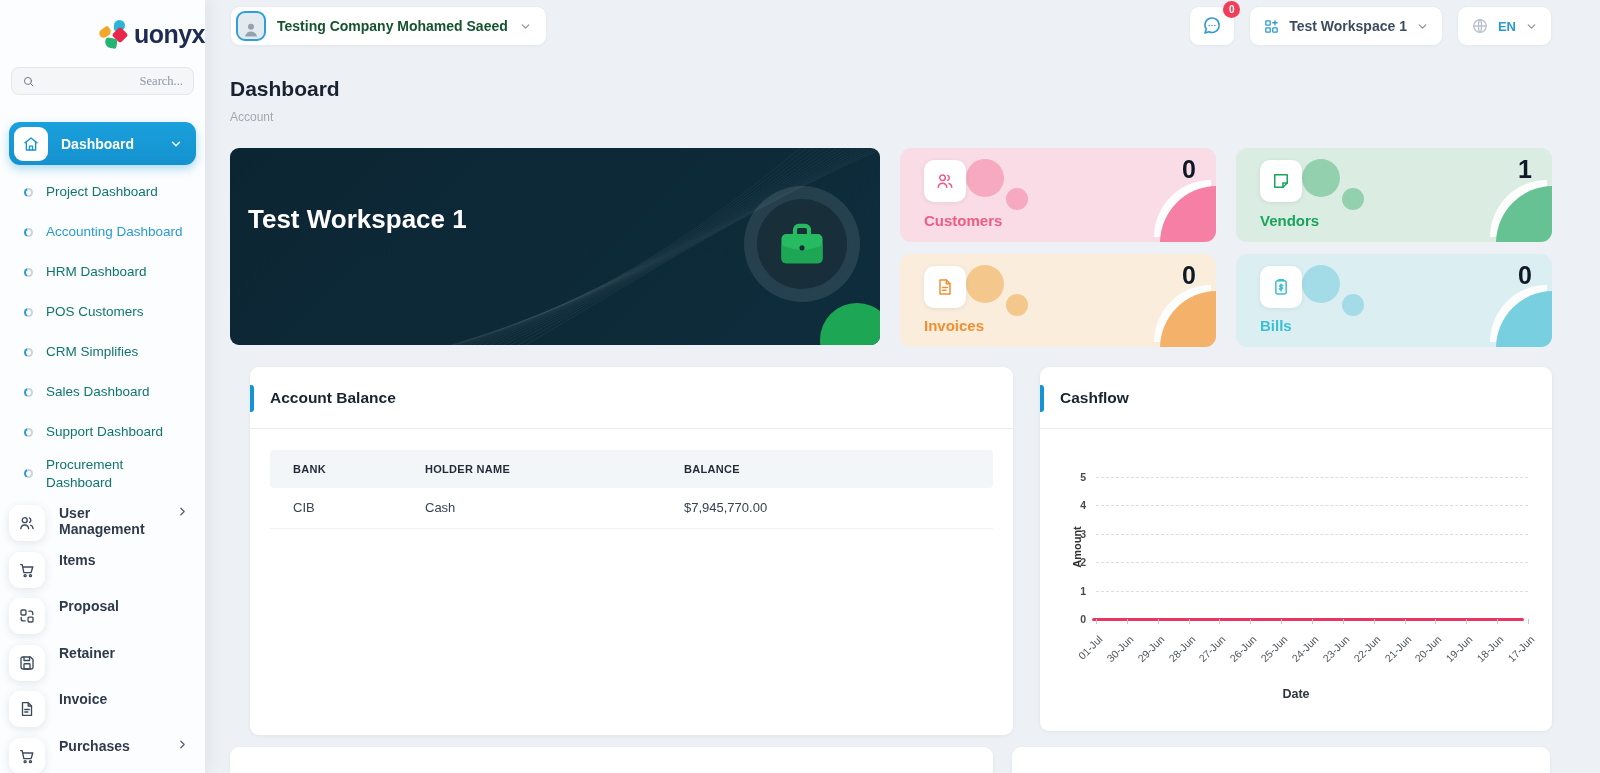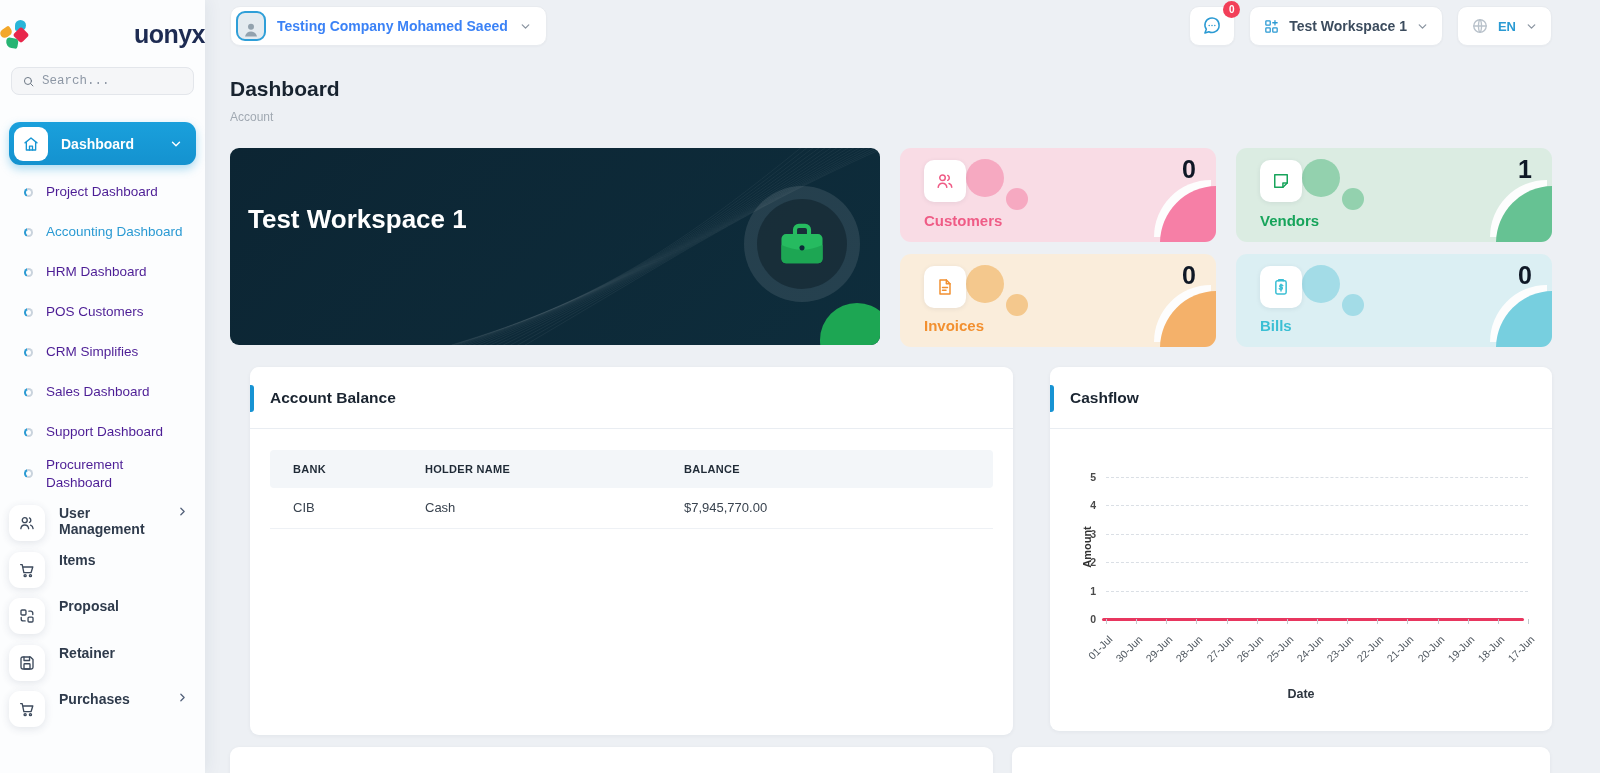--- a/index.html
+++ b/index.html
@@ -3,72 +3,72 @@
 <meta charset="utf-8">
 <style>
   * { margin:0; padding:0; box-sizing:border-box; }
   html,body { width:1600px; height:773px; overflow:hidden; }
   body { font-family:"Liberation Sans","DejaVu Sans",sans-serif; background:#edf0f4; position:relative; color:#1e2a36; }
   svg { display:block; }
 
   
   .sidebar { position:absolute; left:0; top:0; width:205px; height:773px; background:#fcfdfe;
              box-shadow:2px 0 16px rgba(30,50,80,.07); z-index:5; }
-  .logo { display:flex; align-items:center; justify-content:space-between; gap:7px; margin-top:17px; height:34px; }
+  .logo { display:flex; align-items:center; justify-content:flex-end; gap:7px; margin-top:17px; height:34px; }
   .logo-mark { position:relative; width:28px; height:28px; }
   .logo-mark i { position:absolute; display:block; }
   .lm-yellow { width:12px; height:9px; left:0; top:8px; background:#f3a72a; border-radius:5px 2px 5px 5px; transform:rotate(-35deg); }
   .lm-teal   { width:11px; height:11px; right:2px; top:0; background:#28b5d8; border-radius:50% 50% 50% 18%; }
   .lm-red    { width:12px; height:12px; right:1px; top:9px; background:#e8274b; border-radius:25%; transform:rotate(45deg); }
   .lm-green  { width:12px; height:10px; left:6px; bottom:0; background:#27b473; border-radius:5px 5px 3px 8px; transform:rotate(10deg); }
   .logo-text { font-size:25px; font-weight:800; color:#1d2b52; letter-spacing:-0.5px; }
 
   .search-box { margin:16px 11px 0; height:28px; background:#f5f6f8; border:1px solid #e3e6eb; border-radius:8px;
                 display:flex; align-items:center; gap:7px; padding:0 10px; }
   .search-box svg { width:13px; height:13px; color:#6b7684; }
   .search-box input { border:0; outline:0; background:transparent; font-size:12.5px; color:#4a5564; width:100%;
-                      font-family:Liberation Mono, monospace; }
+                      font-family:Liberation Serif, serif;text-align:right; }
   .search-box input::placeholder { color:#8d97a5; }
 
   .dash-btn { margin:27px 9px 0; height:43px; border-radius:11px; background:linear-gradient(180deg,#1aa0dc,#1492cf);
               display:flex; align-items:center; gap:13px; padding:0 13px 0 5px; cursor:pointer;
               box-shadow:0 4px 10px rgba(24,154,214,.35); }
   .dash-btn .chip-ico { width:34px; height:34px; background:#fff; border-radius:9px; display:flex; align-items:center; justify-content:center; color:#1796d3; }
   .dash-btn .chip-ico svg { width:18px; height:18px; }
   .dash-btn .lbl { flex:1; color:#fff; font-size:14px; font-weight:700; }
   .dash-btn .chev { color:#fff; } .dash-btn .chev svg { width:14px; height:14px; }
 
   .sub-list { margin:7px 0 0 0; }
   .subitem { min-height:40px; display:flex; align-items:center; gap:13px; padding:4px 14px 4px 24px; cursor:pointer; }
   .bullet { width:9px; height:9px; border-radius:50%; flex:none;
             background:conic-gradient(from 210deg,#2a9ad3 0 130deg,#c9d3dd 130deg 360deg);
             display:flex; align-items:center; justify-content:center; }
   .bullet::after { content:""; width:5px; height:5px; border-radius:50%; background:#fcfdfe; }
-  .sublabel { font-size:13.5px; color:#4c1d95; line-height:1.3; }
+  .sublabel { font-size:13.5px; color:#0f766e; line-height:1.3; }
   .subitem.active .sublabel { color:#2a9ad3; }
 
   .nav-list { margin-top:10px; }
   .nav-item { height:46.5px; display:flex; gap:14px; padding:0 16px 0 9px; cursor:pointer; }
   .nav-chip { width:36px; height:36px; border-radius:11px; background:#fff; box-shadow:0 2px 8px rgba(40,60,90,.12);
               display:flex; align-items:center; justify-content:center; color:#3d4a5c; flex:none; }
   .nav-chip svg { width:18px; height:18px; }
   .nav-label { flex:1; font-size:14px; font-weight:600; color:#2f3b4c; }
   .nav-chev { color:#53617a; } .nav-chev svg { width:13px; height:13px; }
 
   
   .main { position:absolute; left:205px; top:0; width:1395px; height:773px; padding:0 48px 0 25px; }
 
   .topbar { display:flex; align-items:center; justify-content:space-between; margin-top:6px; height:40px; }
   .pill { background:#fff; border:1px solid #e8ebef; border-radius:10px; height:40px; display:flex; align-items:center;
           box-shadow:0 1px 2px rgba(20,40,70,.03); cursor:pointer; }
   .company-pill { gap:11px; padding:0 14px 0 5px; }
   .avatar { width:30px; height:30px; border-radius:9px; border:2px solid #2f9fd8; background:#e4ebf0;
             display:flex; align-items:flex-end; justify-content:center; overflow:hidden; color:#92a2ae; }
   .avatar svg { width:20px; height:20px; }
-  .company-name { font-size:14px; font-weight:600; color:#3b82f6; }
+  .company-name { font-size:14px; font-weight:600; color:#14532d; }
   .chev-gray { color:#8b95a1; } .chev-gray svg { width:13px; height:13px; }
 
   .top-right { display:flex; align-items:center; gap:14px; }
   .chat-btn { width:46px; justify-content:center; position:relative; color:#2a9ad3; }
   .chat-btn svg { width:20px; height:20px; }
   .chat-badge { position:absolute; top:-6px; right:-6px; min-width:17px; height:17px; border-radius:9px; background:#f23f59;
                 color:#fff; font-size:10px; font-weight:700; display:flex; align-items:center; justify-content:center; padding:0 4px; }
   .ws-pill { gap:9px; padding:0 13px; }
   .ws-pill .ws-ico { color:#2a9ad3; } .ws-pill .ws-ico svg { width:17px; height:17px; }
   .ws-label { font-size:14px; font-weight:600; color:#3c4c5e; }
@@ -101,21 +101,21 @@
                 box-shadow:0 1px 5px rgba(30,40,60,.08); z-index:2; }
   .stat .chip svg { width:20px; height:20px; }
   .stat .b1 { position:absolute; left:66px; top:11px; width:38px; height:38px; border-radius:50%; background:var(--blob); }
   .stat .b2 { position:absolute; left:106px; top:40px; width:22px; height:22px; border-radius:50%; background:var(--blob); }
   .stat .num { position:absolute; right:20px; top:7px; font-size:25px; font-weight:700; color:#0f1826; }
   .stat .lbl { position:absolute; left:24px; bottom:13px; font-size:15px; font-weight:700; color:var(--accent); }
   .stat .corner { position:absolute; right:-1px; bottom:-1px; width:57px; height:57px; border-top-left-radius:100%;
                   background:var(--quarter); box-shadow:-6px -6px 0 0 #fdfdfd; }
 
   
-  .cards-row { display:flex; gap:37px; margin-top:20px;padding-left:20px; }
+  .cards-row { display:flex; gap:27px; margin-top:20px;padding-left:20px; }
   .card { background:#fff; border-radius:9px; box-shadow:0 1px 4px rgba(20,35,60,.05); position:relative; }
   .card-head { position:relative; height:62px; border-bottom:1px solid #e9edf2; display:flex; align-items:center; padding:0 20px; }
   .card-accent { position:absolute; left:0; top:18px; width:4px; height:27px; background:#1793d3; border-radius:0 3px 3px 0; }
   .card-title { font-size:15.5px; font-weight:700; color:#1a2430; }
 
   .balance-card { width:763px; height:368px; }
   .bal-table { margin:21px 20px 0; width:723px; border-collapse:collapse; }
   .bal-table th { background:#f3f6f9; height:38px; text-align:left; font-size:11px; font-weight:700; color:#1f2a36;
                   letter-spacing:.3px; }
   .bal-table th:first-child { border-radius:4px 0 0 4px; }
@@ -258,20 +258,30 @@
       </div>
       <div class="nav-item">
         <span class="nav-chip">
           <svg viewBox="0 0 24 24" fill="none" stroke="currentColor" stroke-width="1.8" stroke-linecap="round" stroke-linejoin="round">
             <path d="M4 6.2A2.2 2.2 0 016.2 4h10.4L20 7.4v10.4a2.2 2.2 0 01-2.2 2.2H6.2A2.2 2.2 0 014 17.8z"></path>
             <path d="M8 4v4.6h7.4V4"></path>
             <rect x="8" y="13" width="8" height="7" rx="1"></rect>
           </svg>
         </span>
         <span class="nav-label">Retainer</span>
+      </div>
+      <div class="nav-item">
+        <span class="nav-chip">
+          <svg viewBox="0 0 24 24" fill="none" stroke="currentColor" stroke-width="1.8" stroke-linecap="round" stroke-linejoin="round">
+            <path d="M6 3.5h7.6L18 8v12.5H6z"></path>
+            <path d="M13.6 3.5V8H18"></path>
+            <path d="M9 12.6h6M9 16h4.2"></path>
+          </svg>
+        </span>
+        <span class="nav-label">Invoice</span>
       </div>
       <div class="nav-item">
         <span class="nav-chip">
           <svg viewBox="0 0 24 24" fill="none" stroke="currentColor" stroke-width="1.8" stroke-linecap="round" stroke-linejoin="round">
             <circle cx="9.5" cy="19.5" r="1.4"></circle>
             <circle cx="16.6" cy="19.5" r="1.4"></circle>
             <path d="M3.5 4.8h2.1l2.2 10.6h9.7L19.7 8H6.3"></path>
           </svg>
         </span>
         <span class="nav-label">Purchases</span>

